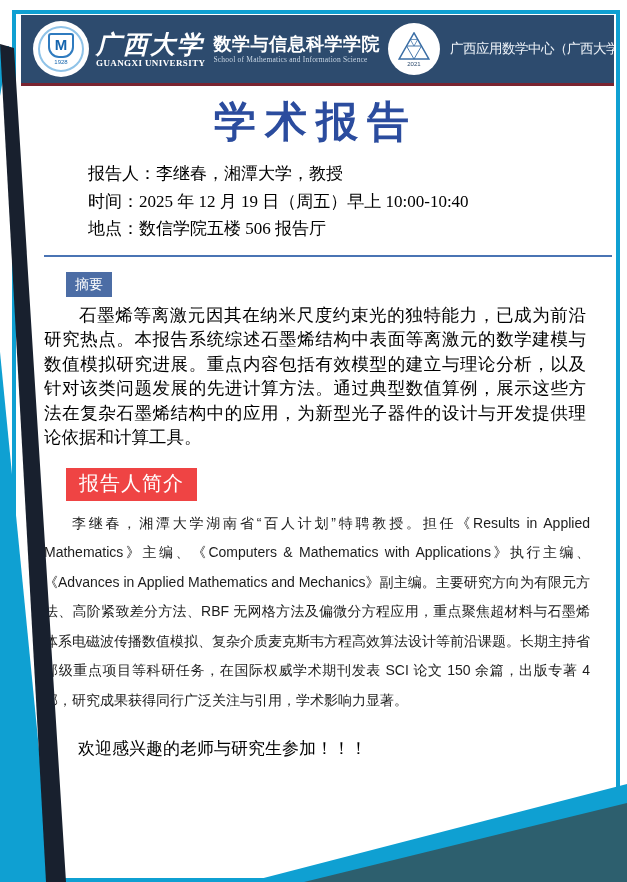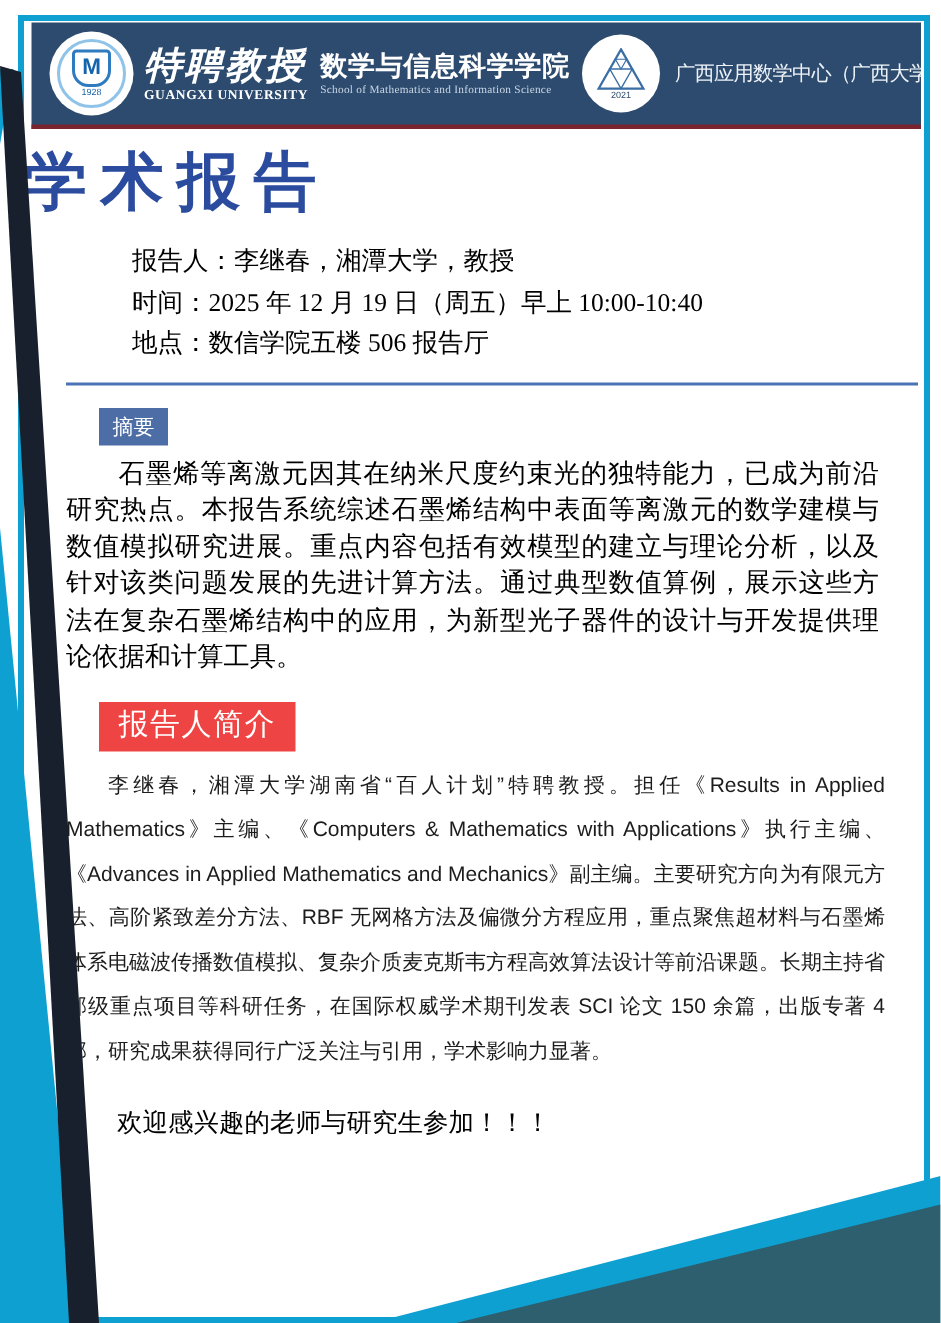--- a/index.html
+++ b/index.html
@@ -32,21 +32,21 @@
          font-family:"Liberation Sans","DejaVu Sans",sans-serif;}
   .school-en{font-size:7.5px;color:#c9d6e4;letter-spacing:0.2px;line-height:9px;
          font-family:Liberation Serif, serif;}
   .logo2{width:52px;height:52px;border-radius:50%;background:#ffffff;flex:none;margin-left:8px;
          display:flex;flex-direction:column;align-items:center;justify-content:center;}
   .logo2-year{font-size:6px;color:#2d4b6e;font-family:"Liberation Sans",sans-serif;line-height:6px;margin-top:1px;}
   .center-name{margin-left:10px;font-size:13.5px;color:#edf2f8;letter-spacing:-0.5px;white-space:nowrap;
          font-family:"Liberation Sans","DejaVu Sans",sans-serif;flex:1;overflow:hidden;}
 
   
-  .title{margin-top:12px;text-align:left;font-size:42px;font-weight:bold;color:#2b4c9e;
+  .title{margin-top:12px;text-align:center;font-size:42px;font-weight:bold;color:#2b4c9e;
          letter-spacing:9px;line-height:48px;}
   .info{margin:14px 20px 0 72px;font-size:17px;line-height:27.5px;color:#000000;}
   .divider{margin:12px 4px 0 28px;height:2px;background:#4a74b4;}
   .badge-sm{display:inline-block;margin:15px 0 0 50px;background:#4c6da5;color:#ffffff;
          font-size:14px;line-height:14px;padding:5px 9px 6px;
          font-family:"Liberation Sans","DejaVu Sans",sans-serif;}
   .abstract{margin:6px 30px 0 28px;font-size:17.5px;line-height:24.5px;text-align:justify;
          text-indent:2em;color:#000000;}
   .badge-lg{display:inline-block;margin:18px 0 0 50px;background:#ef4444;color:#ffffff;
          font-size:20px;line-height:20px;padding:5px 13px 8px;letter-spacing:1px;
@@ -61,21 +61,21 @@
 <div class="card">
 
   <div class="topbar">
     <div class="logo1">
       <div class="logo1-inner">
         <div class="logo1-m">M</div>
         <div class="logo1-year">1928</div>
       </div>
     </div>
     <div class="uni-block">
-      <div class="uni-cn">特聘教授</div>
+      <div class="uni-cn">广西大学</div>
       <div class="uni-en">GUANGXI UNIVERSITY</div>
     </div>
     <div class="school-block">
       <div class="school-cn">数学与信息科学学院</div>
       <div class="school-en">School of Mathematics and Information Science</div>
     </div>
     <div class="logo2">
       <svg width="32" height="28" viewBox="0 0 34 30">
         <polygon points="17,1 33,29 1,29" fill="none" stroke="#3a6ea5" stroke-width="1.6"></polygon>
         <polygon points="9,15 25,15 17,29" fill="none" stroke="#3a6ea5" stroke-width="1"></polygon>

